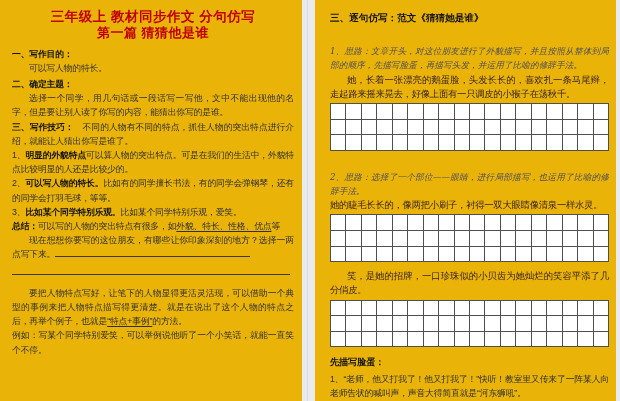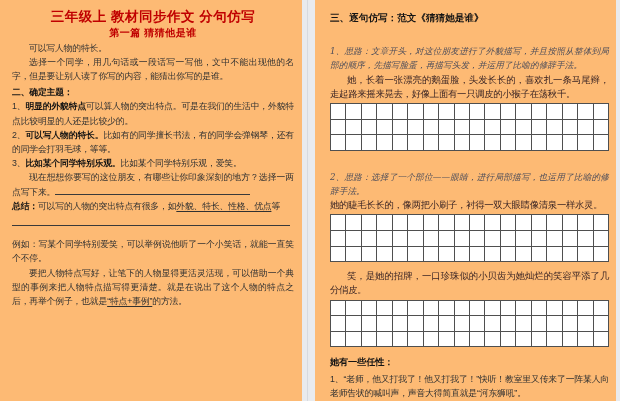--- a/index.html
+++ b/index.html
@@ -1,33 +1,33 @@
 <!DOCTYPE html>
 <html><head>
 <meta charset="utf-8">
 <style>
   html,body{margin:0;padding:0;}
   .viewport{position:relative;width:620px;height:401px;background:#e9ebee;overflow:hidden;
     font-family:"Liberation Sans",sans-serif;}
-  .page{position:absolute;top:0;bottom:0;background:#fdba74;box-sizing:border-box;overflow:hidden;}
+  .page{position:absolute;top:0;bottom:0;background:#eab308;box-sizing:border-box;overflow:hidden;}
   .page-left{left:0;width:302px;padding:5px 8px 0 12px;}
   .page-right{left:315px;width:301px;padding:11px 7px 0 15px;}
   .page-gap{position:absolute;top:0;bottom:0;left:302px;width:13px;background:#e9ebee;}
   .gap-line{position:absolute;top:0;bottom:0;left:5px;width:1px;background:#d7dadf;}
   .edge-right{position:absolute;top:0;bottom:0;left:616px;width:4px;background:#e9ebee;}
 
   .blk{font-size:8.8px;line-height:14.2px;color:#313131;text-align:justify;letter-spacing:-0.15px;}
   .blk .b{font-weight:bold;color:#141414;}
   .blk .u{text-decoration:underline;text-underline-offset:2px;}
   .blank{display:inline-block;height:9px;border-bottom:1px solid #3a3a3a;vertical-align:baseline;}
 
   .role-title{font-size:13.5px;line-height:17px;font-weight:bold;color:#c00000;text-align:center;
     letter-spacing:0.5px;margin-top:3px;}
-  .role-title2{font-size:10px;line-height:16px;font-weight:bold;color:#c00000;text-align:center;
-    letter-spacing:0.5px;margin-bottom:0;}
+  .role-title2{font-size:13px;line-height:16px;font-weight:bold;color:#c00000;text-align:center;
+    letter-spacing:0.5px;margin-bottom:6px;}
   .role-heading{margin-top:1.5px;}
   .role-blankline{margin:3px 0 7px;}
   .ind{text-indent:17px;}
 
   .role-rheading{font-size:9.6px;font-weight:bold;color:#4c2430;margin-bottom:0;letter-spacing:0;}
   .role-rheading2{font-size:9.2px;font-weight:bold;color:#222;margin:8px 0 2px;}
   .role-silu{font-family:"DejaVu Serif",serif;font-style:italic;color:#4e4e5a;margin-top:19px;
     font-size:8.6px;letter-spacing:0.1px;}
   .role-sample{font-weight:normal;color:#3a2424;font-size:9.4px;letter-spacing:-0.3px;}
 
@@ -35,31 +35,33 @@
     margin:2px 0 7px;background:#fff;}
   .cell{border-right:1px solid #4f4f4f;border-bottom:1px solid #4f4f4f;height:14.6px;}
 </style>
 </head>
 <body>
 
 <div class="viewport">
   <div class="page page-left">
       <div class="blk role-title"><span>三年级上 教材同步作文 分句仿写</span></div>
       <div class="blk role-title2"><span>第一篇 猜猜他是谁</span></div>
+      <div class="blk role-heading"><span class="b">一、写作目的：</span></div>
       <div class="blk role-para ind"><span>可以写人物的特长。</span></div>
+      <div class="blk role-heading"><span class="b">二、确定主题：</span></div>
       <div class="blk role-para ind"><span>选择一个同学，用几句话或一段话写一写他，文中不能出现他的名字，但是要让别人读了你写的内容，能猜出你写的是谁。</span></div>
-      <div class="blk role-heading"><span class="b">二、确定主题：</span></div>
+      <div class="blk role-para"><span class="b">三、写作技巧：</span><span>　不同的人物有不同的特点，抓住人物的突出特点进行介绍，就能让人猜出你写是谁了。</span></div>
       <div class="blk role-para"><span>1、</span><span class="b">明显的外貌特点</span><span>可以算人物的突出特点。可是在我们的生活中，外貌特点比较明显的人还是比较少的。</span></div>
       <div class="blk role-para"><span>2、</span><span class="b">可以写人物的特长。</span><span>比如有的同学擅长书法，有的同学会弹钢琴，还有的同学会打羽毛球，等等。</span></div>
       <div class="blk role-para"><span>3、</span><span class="b">比如某个同学特别乐观。</span><span>比如某个同学特别乐观，爱笑。</span></div>
+      <div class="blk role-para"><span class="b">总结：</span><span>可以写的人物的突出特点有很多，如</span><span class="u">外貌、特长、性格、优点</span><span>等</span></div>
       <div class="blk role-para ind"><span>现在想想你要写的这位朋友，有哪些让你印象深刻的地方？选择一两点写下来。</span><span class="blank" style="width: 195px;"></span></div>
-      <div class="blk role-para"><span class="b">总结：</span><span>可以写的人物的突出特点有很多，如</span><span class="u">外貌、特长、性格、优点</span><span>等</span></div>
       <div class="blk role-blankline"><span class="blank" style="width: 278px;"></span></div>
+      <div class="blk role-para ind"><span>要把人物特点写好，让笔下的人物显得更活灵活现，可以借助一个典型的事例来把人物特点描写得更清楚。就是在说出了这个人物的特点之后，再举个例子，也就是</span><span class="u">“特点+事例”</span><span>的方法。</span></div>
       <div class="blk role-para"><span>例如：写某个同学特别爱笑，可以举例说他听了一个小笑话，就能一直笑个不停。</span></div>
-      <div class="blk role-para ind"><span>要把人物特点写好，让笔下的人物显得更活灵活现，可以借助一个典型的事例来把人物特点描写得更清楚。就是在说出了这个人物的特点之后，再举个例子，也就是</span><span class="u">“特点+事例”</span><span>的方法。</span></div>
       <div class="blk role-para ind"></div>
     </div>
   <div class="page-gap">
     <div class="gap-line"></div>
   </div>
   <div class="page page-right">
       <div class="blk role-rheading"><span class="b">三、逐句仿写：范文《猜猜她是谁》</span></div>
       <div class="blk role-silu"><span>1、思路：文章开头，对这位朋友进行了外貌描写，并且按照从整体到局部的顺序，先描写脸蛋，再描写头发，并运用了比喻的修辞手法。</span></div>
       <div class="blk role-sample ind"><span>她，长着一张漂亮的鹅蛋脸，头发长长的，喜欢扎一条马尾辫，走起路来摇来晃去，好像上面有一只调皮的小猴子在荡秋千。</span></div>
       <div class="grid" style="grid-template-columns: repeat(18, 1fr);">
@@ -226,18 +228,18 @@
         <div class="cell"></div>
         <div class="cell"></div>
         <div class="cell"></div>
         <div class="cell"></div>
         <div class="cell"></div>
         <div class="cell"></div>
         <div class="cell"></div>
         <div class="cell"></div>
         <div class="cell"></div>
       </div>
-      <div class="blk role-rheading2"><span class="b">她有一些任性：</span></div>
+      <div class="blk role-rheading2"><span class="b">先描写脸蛋：</span></div>
       <div class="blk role-para"><span>1、“老师，他又打我了！他又打我了！”快听！教室里又传来了一阵某人向老师告状的喊叫声，声音大得简直就是“河东狮吼”。</span></div>
       <div class="blk role-para"><span>2、我要说的这个人哪，可以用一首歌唱出来：“有一个姑娘，她有一些任性，她还有一些嚣张……”</span></div>
     </div>
   <div class="edge-right"></div>
 </div>
 
 </body></html>

